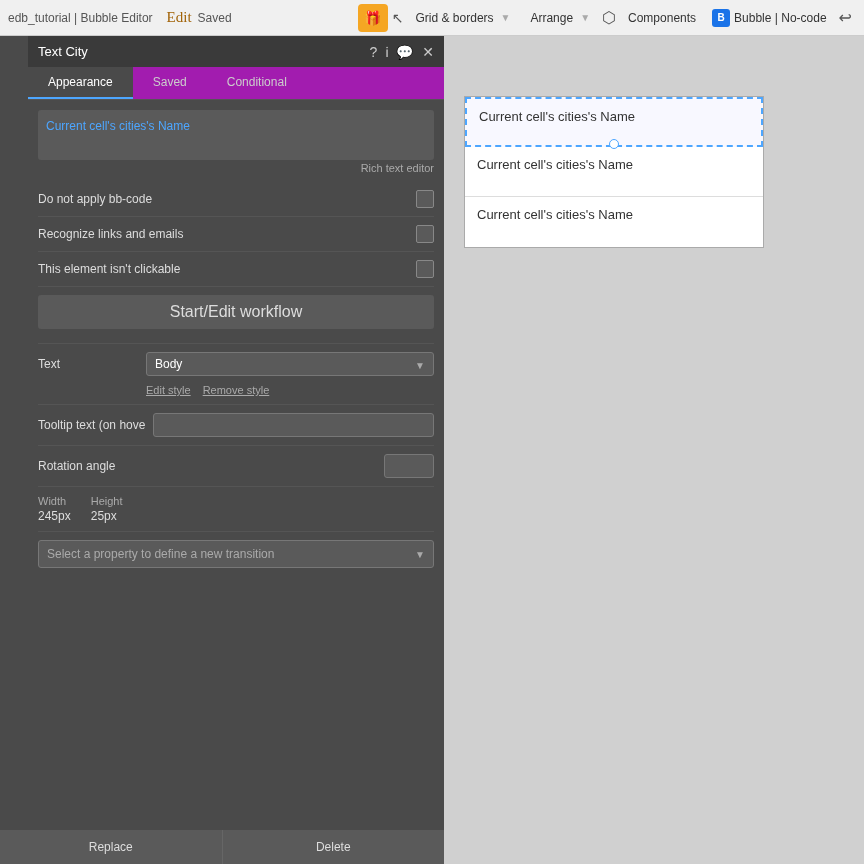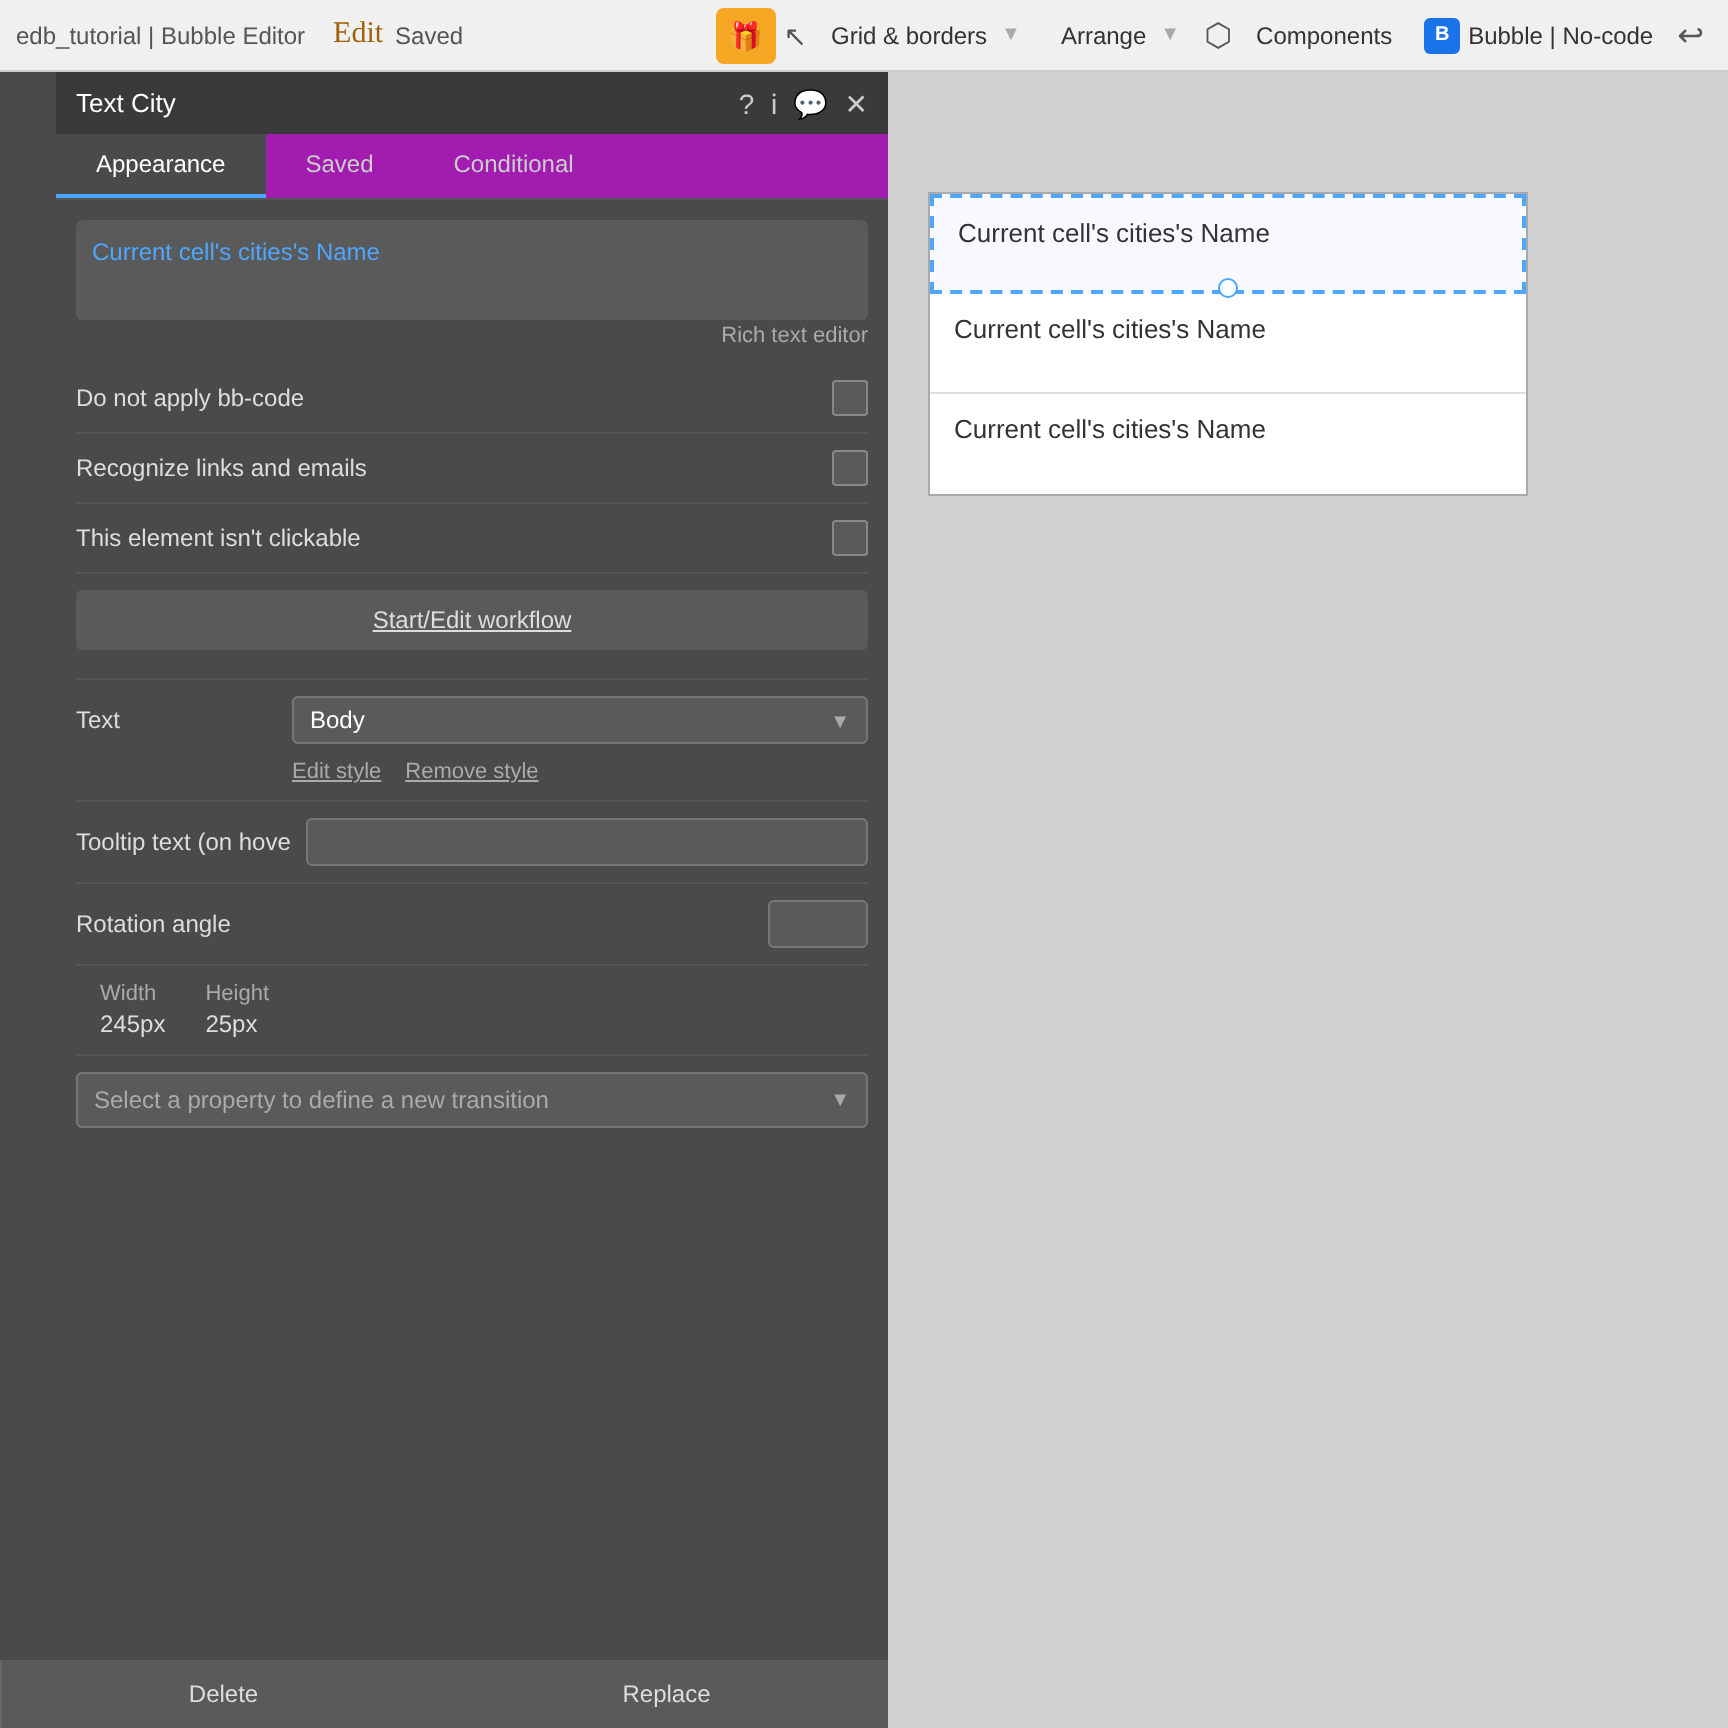--- a/index.html
+++ b/index.html
@@ -210,25 +210,24 @@
     }
 
     
     .workflow-btn {
       background: #5a5a5a;
       border: none;
       border-radius: 3px;
       padding: 8px 0;
       width: 100%;
       color: #ddd;
-      font-size: 12px;
+      font-size: 16px;
       cursor: pointer;
       margin: 8px 0;
       text-align: center;
-      text-decoration: underline;
     }
 
     
     .divider {
       height: 1px;
       background: #555;
       margin: 6px 0;
     }
 
     
@@ -280,21 +279,21 @@
       width: 50px;
       text-align: center;
       margin-left: auto;
       outline: none;
     }
 
     
     .size-row {
       display: flex;
       gap: 20px;
-      margin: 8px 12px;
+      margin: 8px 0;
     }
     .size-item {
       display: flex;
       flex-direction: column;
       gap: 2px;
     }
     .size-label {
       color: #aaa;
       font-size: 11px;
     }
@@ -547,25 +546,25 @@
 
       
       <div class="transition-row">
         <span class="transition-placeholder">Select a property to define a new transition</span>
         <span class="select-chevron">▼</span>
       </div>
 
     </div>
 
     <div class="bottom-buttons">
+      <button class="bottom-btn replace">
+        <span>Replace</span>
+      </button>
       <button class="bottom-btn delete">
         <span>Delete</span>
-      </button>
-      <button class="bottom-btn replace">
-        <span>Replace</span>
       </button>
     </div>
   </div>
 
   <div class="canvas">
     <div class="canvas-container">
       <div class="text-cell-box">
         <div class="text-cell selected">
           <span>Current cell's cities's Name</span>
         </div>

